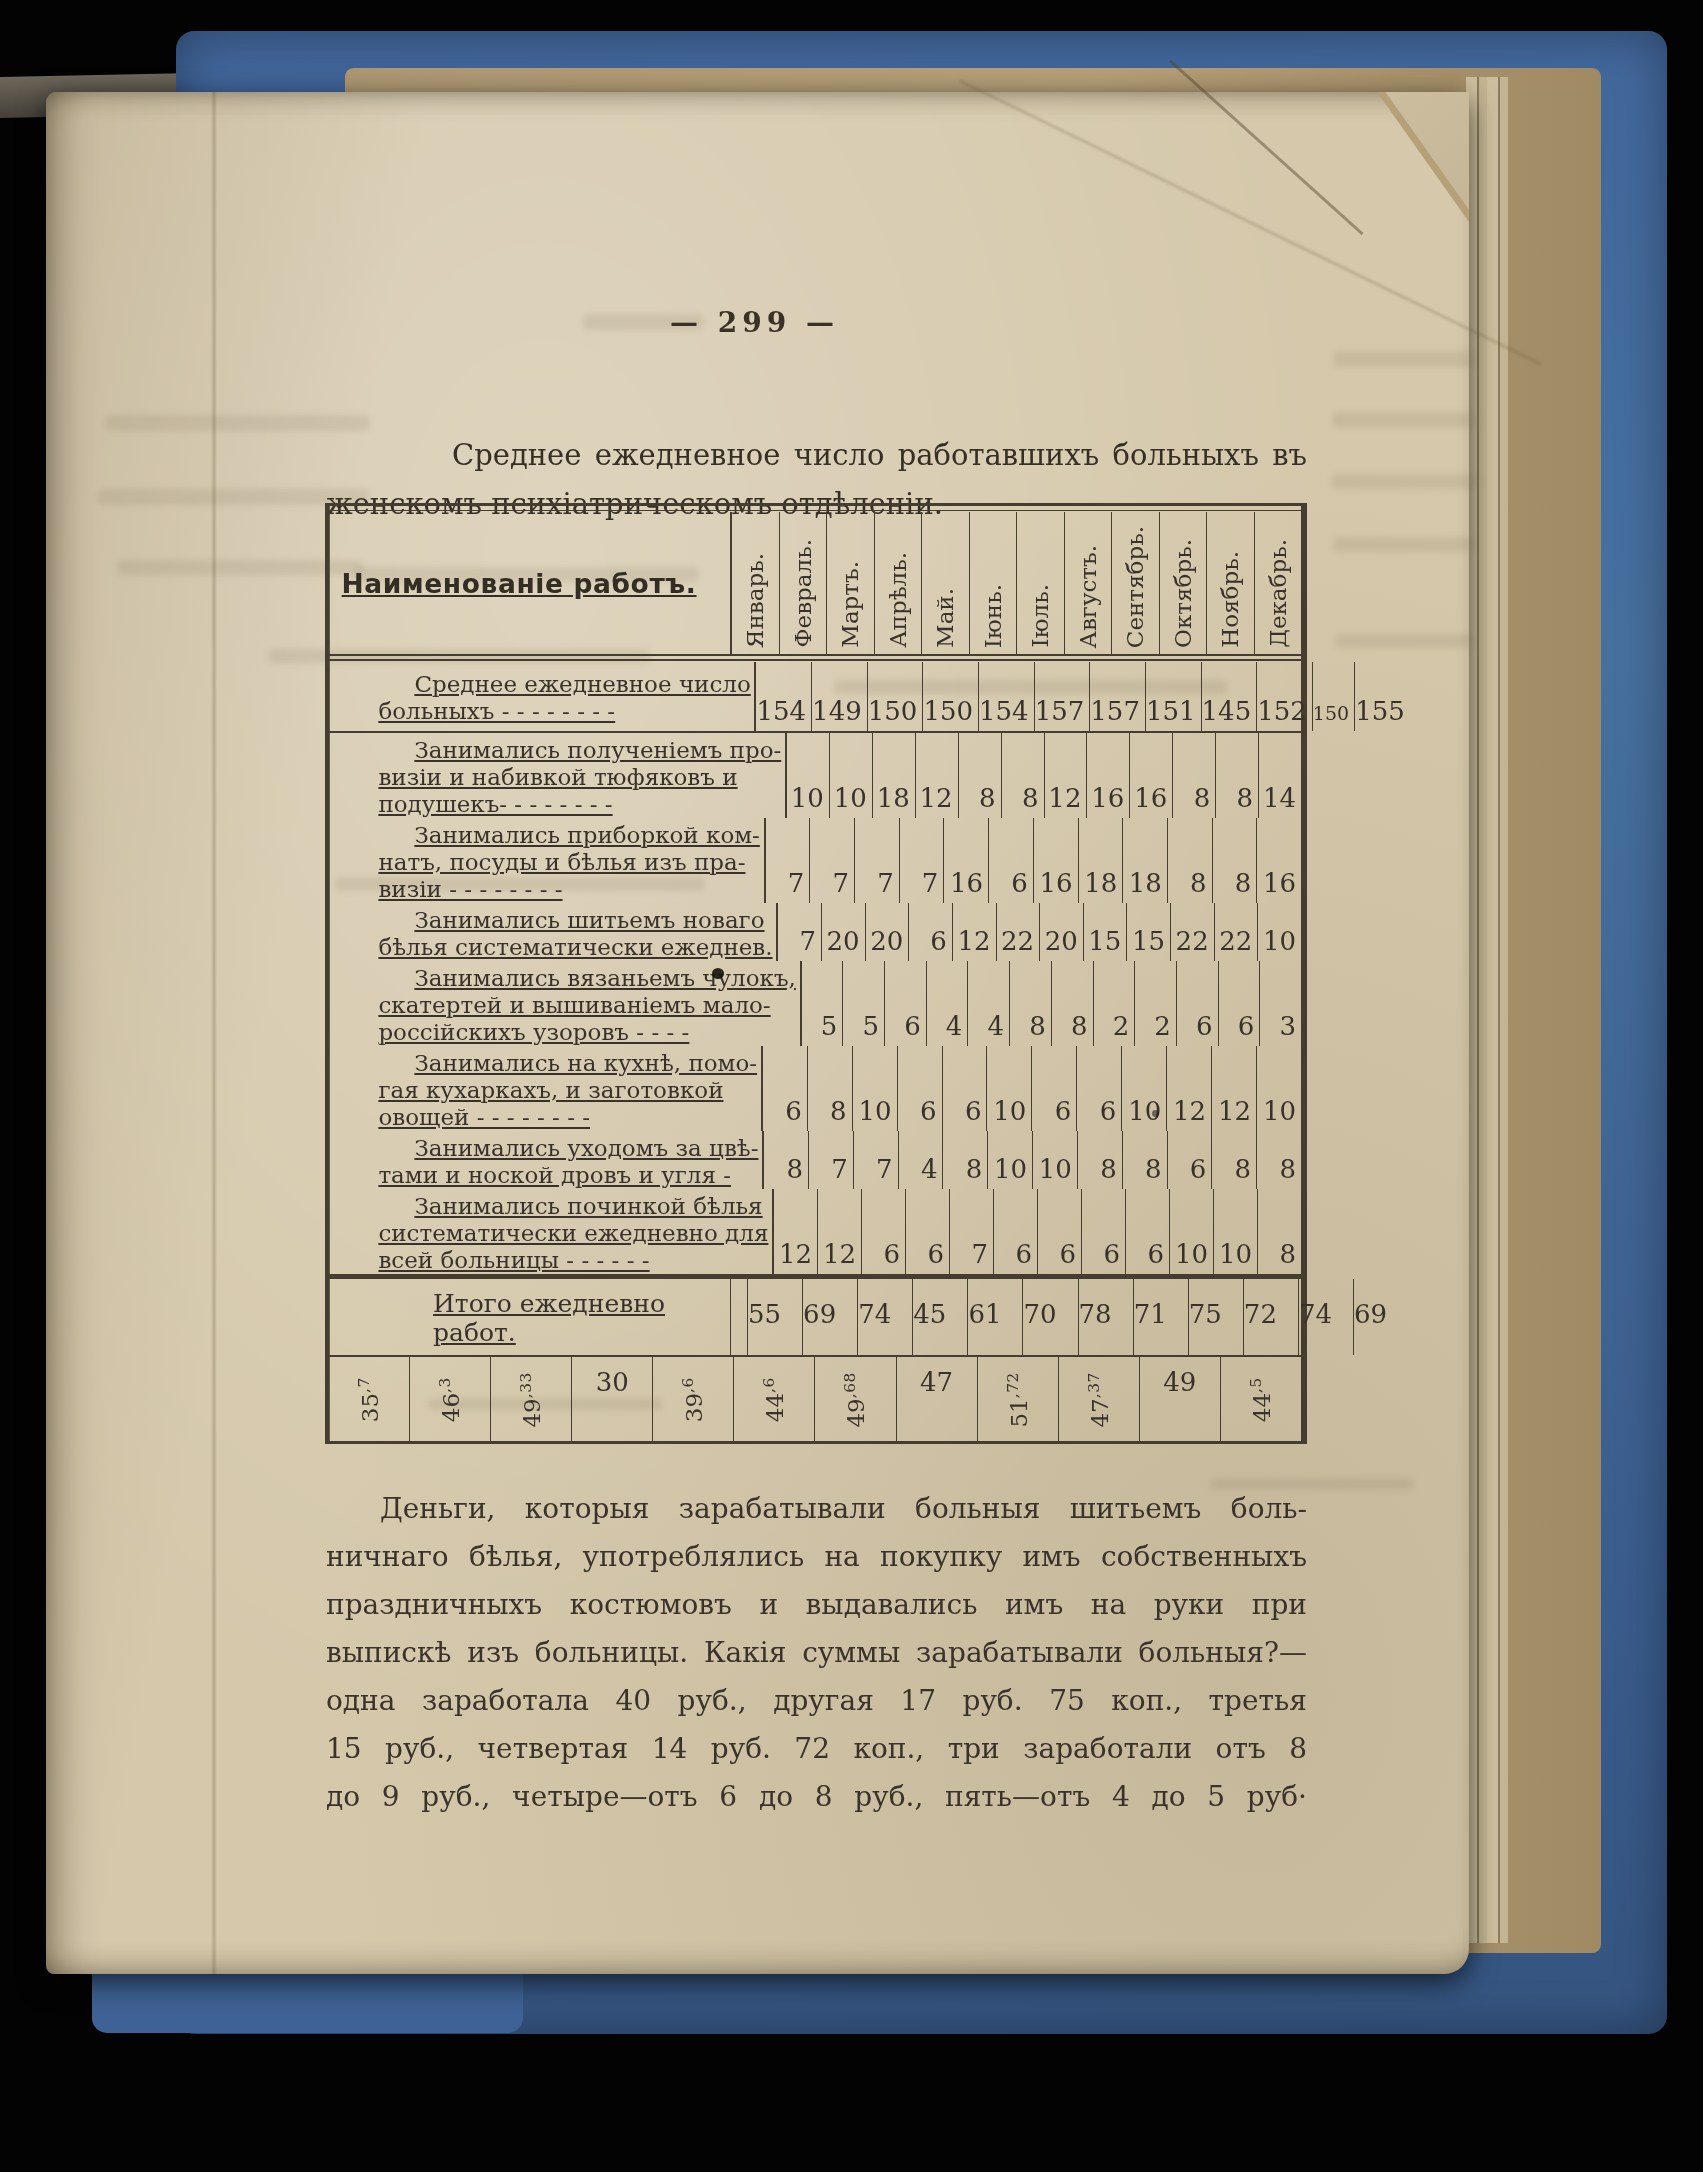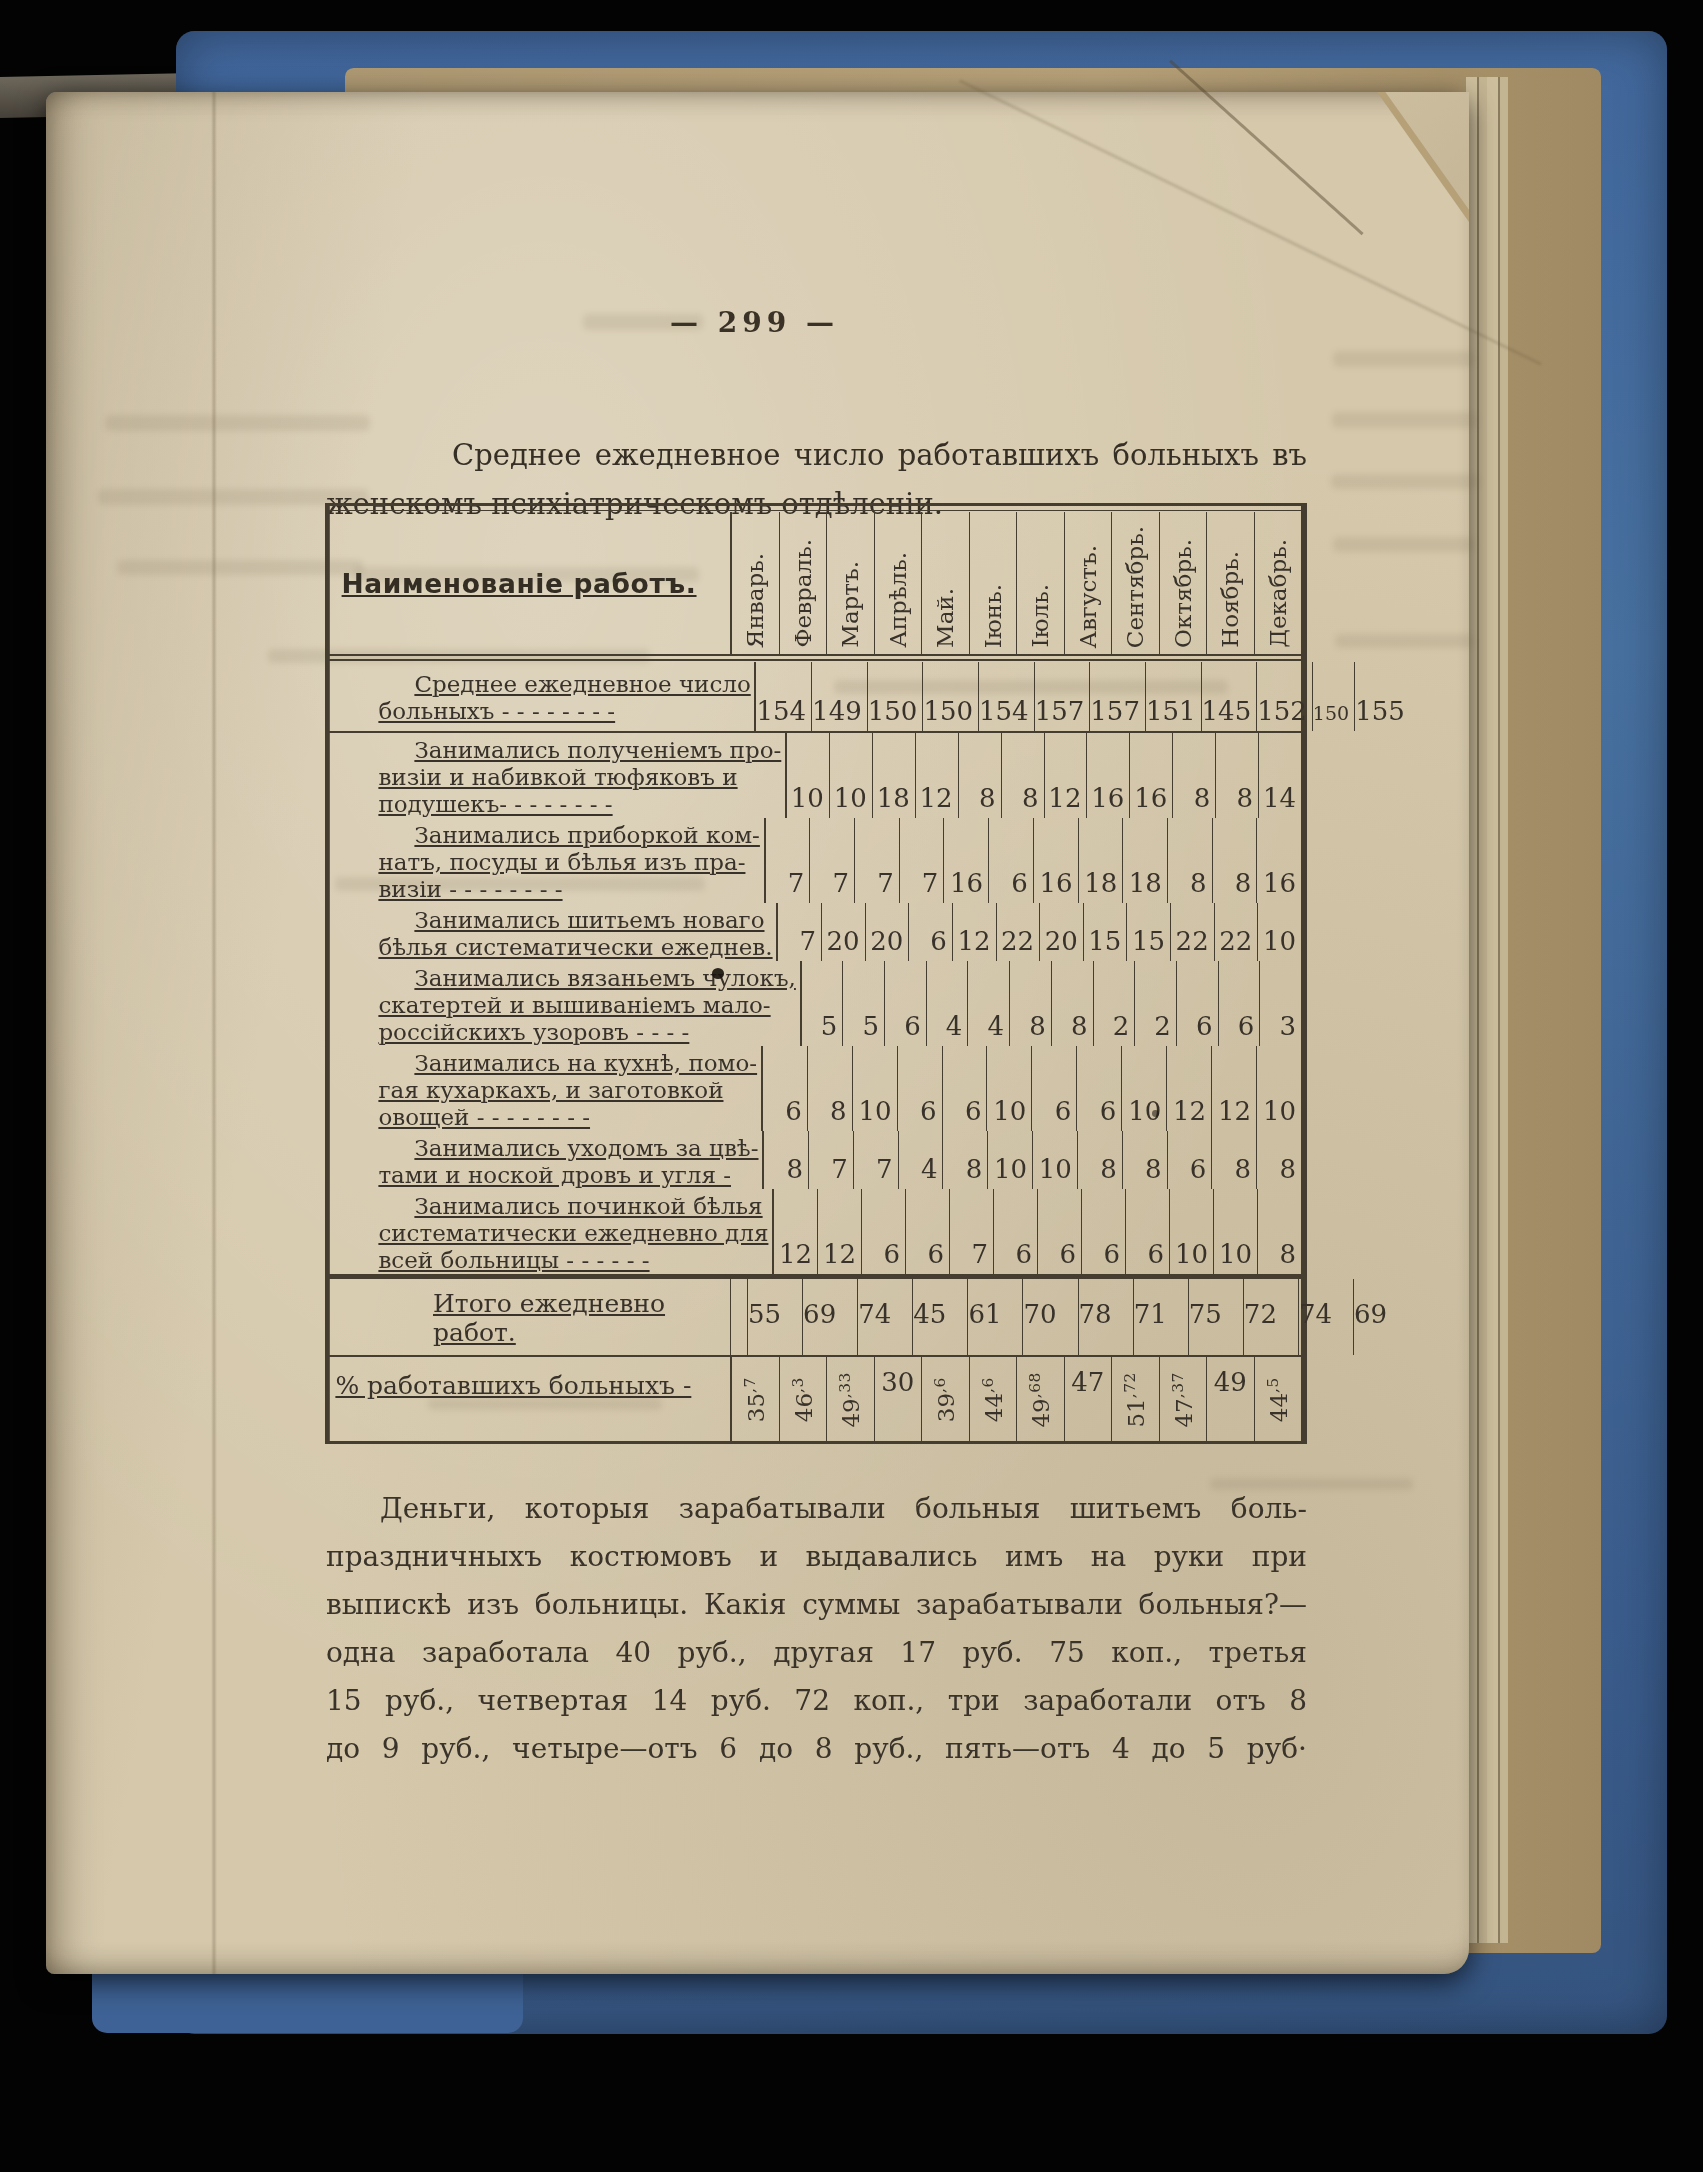--- a/index.html
+++ b/index.html
@@ -543,21 +543,20 @@
           </div>
           <div class="tcell">
             <span class="val">74</span>
           </div>
           <div class="tcell">
             <span class="val">69</span>
           </div>
         </div>
       <div class="hr med"></div>
       <div class="trow percent" id="percent-row">
-        <div class="tlabel pct-label">% работавшихъ больныхъ -</div>
       <div class="tcell">
             <span class="rot">35<span class="fr">,7</span></span>
           </div>
           <div class="tcell">
             <span class="rot">46<span class="fr">,3</span></span>
           </div>
           <div class="tcell">
             <span class="rot">49<span class="fr">,33</span></span>
           </div>
           <div class="tcell">
@@ -585,20 +584,21 @@
             <span class="pcell-h">49</span>
           </div>
           <div class="tcell">
             <span class="rot">44<span class="fr">,5</span></span>
           </div>
         </div>
     </div>
 
     <div class="para" id="para">
         <div class="pline ind">Деньги, которыя зарабатывали больныя шитьемъ боль-</div>
+        <div class="pline">ничнаго бѣлья, употреблялись на покупку имъ собственныхъ</div>
         <div class="pline">праздничныхъ костюмовъ и выдавались имъ на руки при</div>
         <div class="pline">выпискѣ изъ больницы. Какія суммы зарабатывали больныя?—</div>
         <div class="pline">одна заработала 40 руб., другая 17 руб. 75 коп., третья</div>
         <div class="pline">15 руб., четвертая 14 руб. 72 коп., три заработали отъ 8</div>
         <div class="pline">до 9 руб., четыре—отъ 6 до 8 руб., пять—отъ 4 до 5 руб·</div>
       </div>
 
     <div class="blot b1"></div>
     <div class="blot b2"></div>
   </div>

